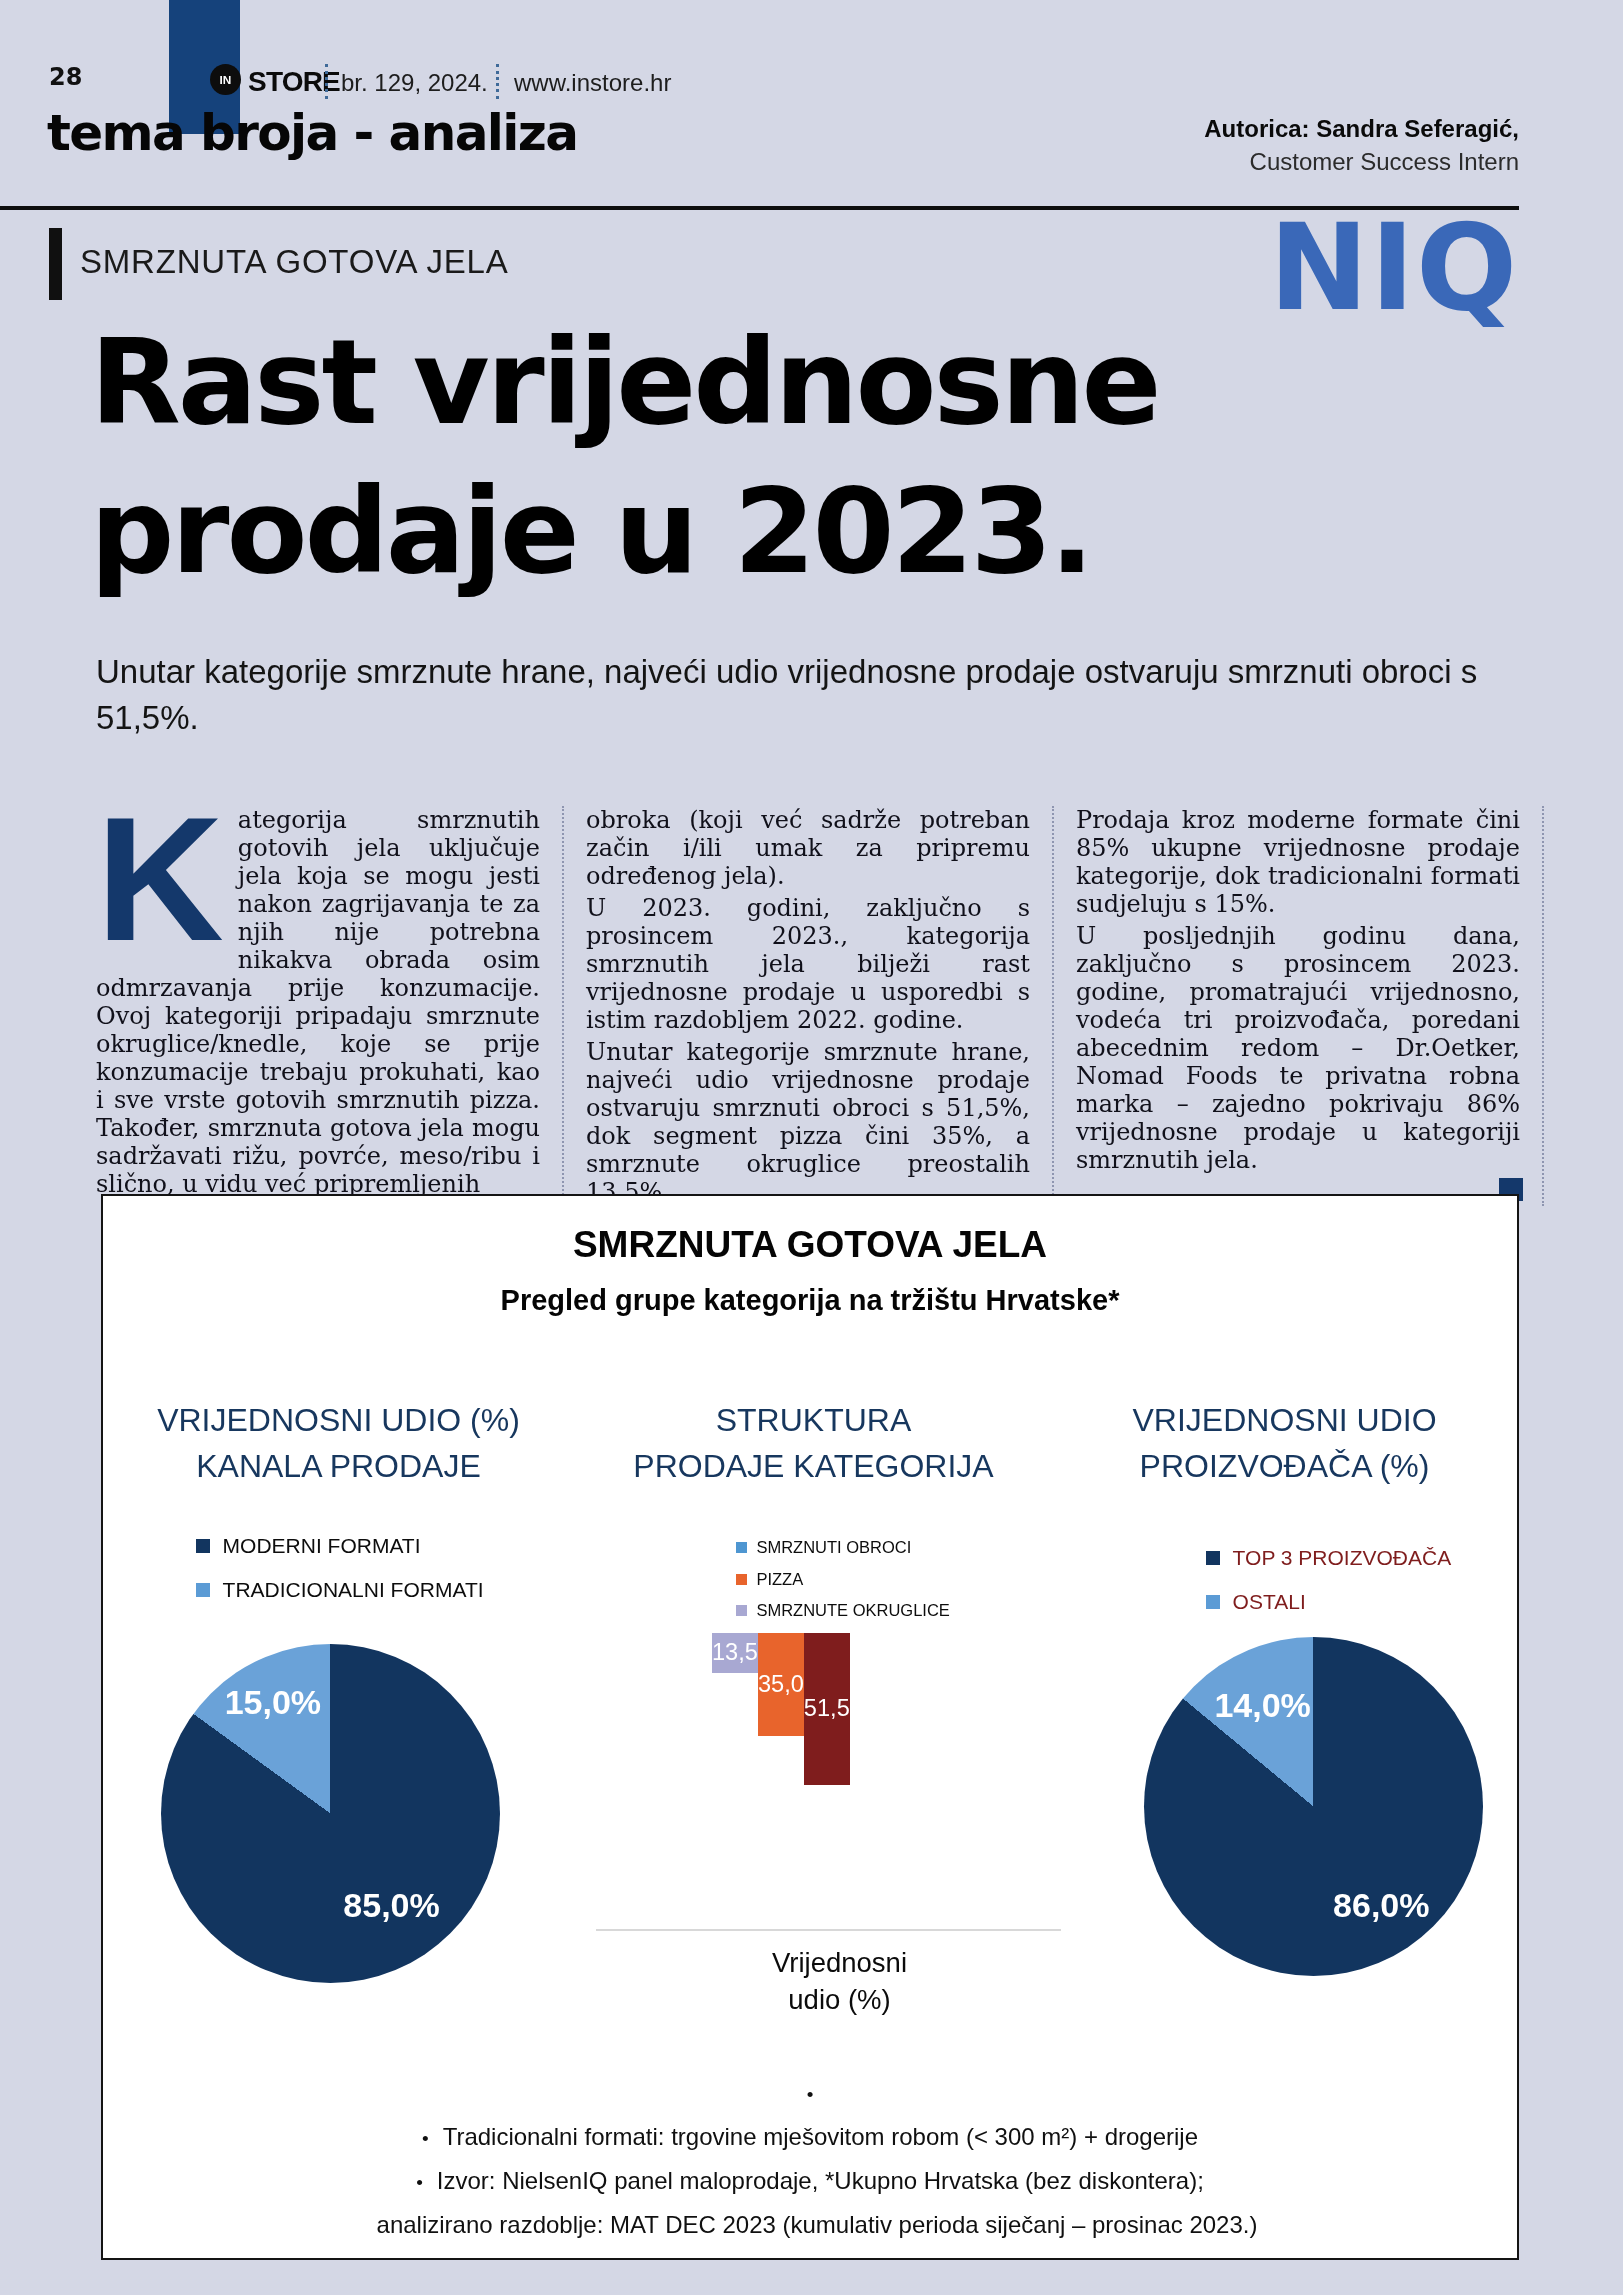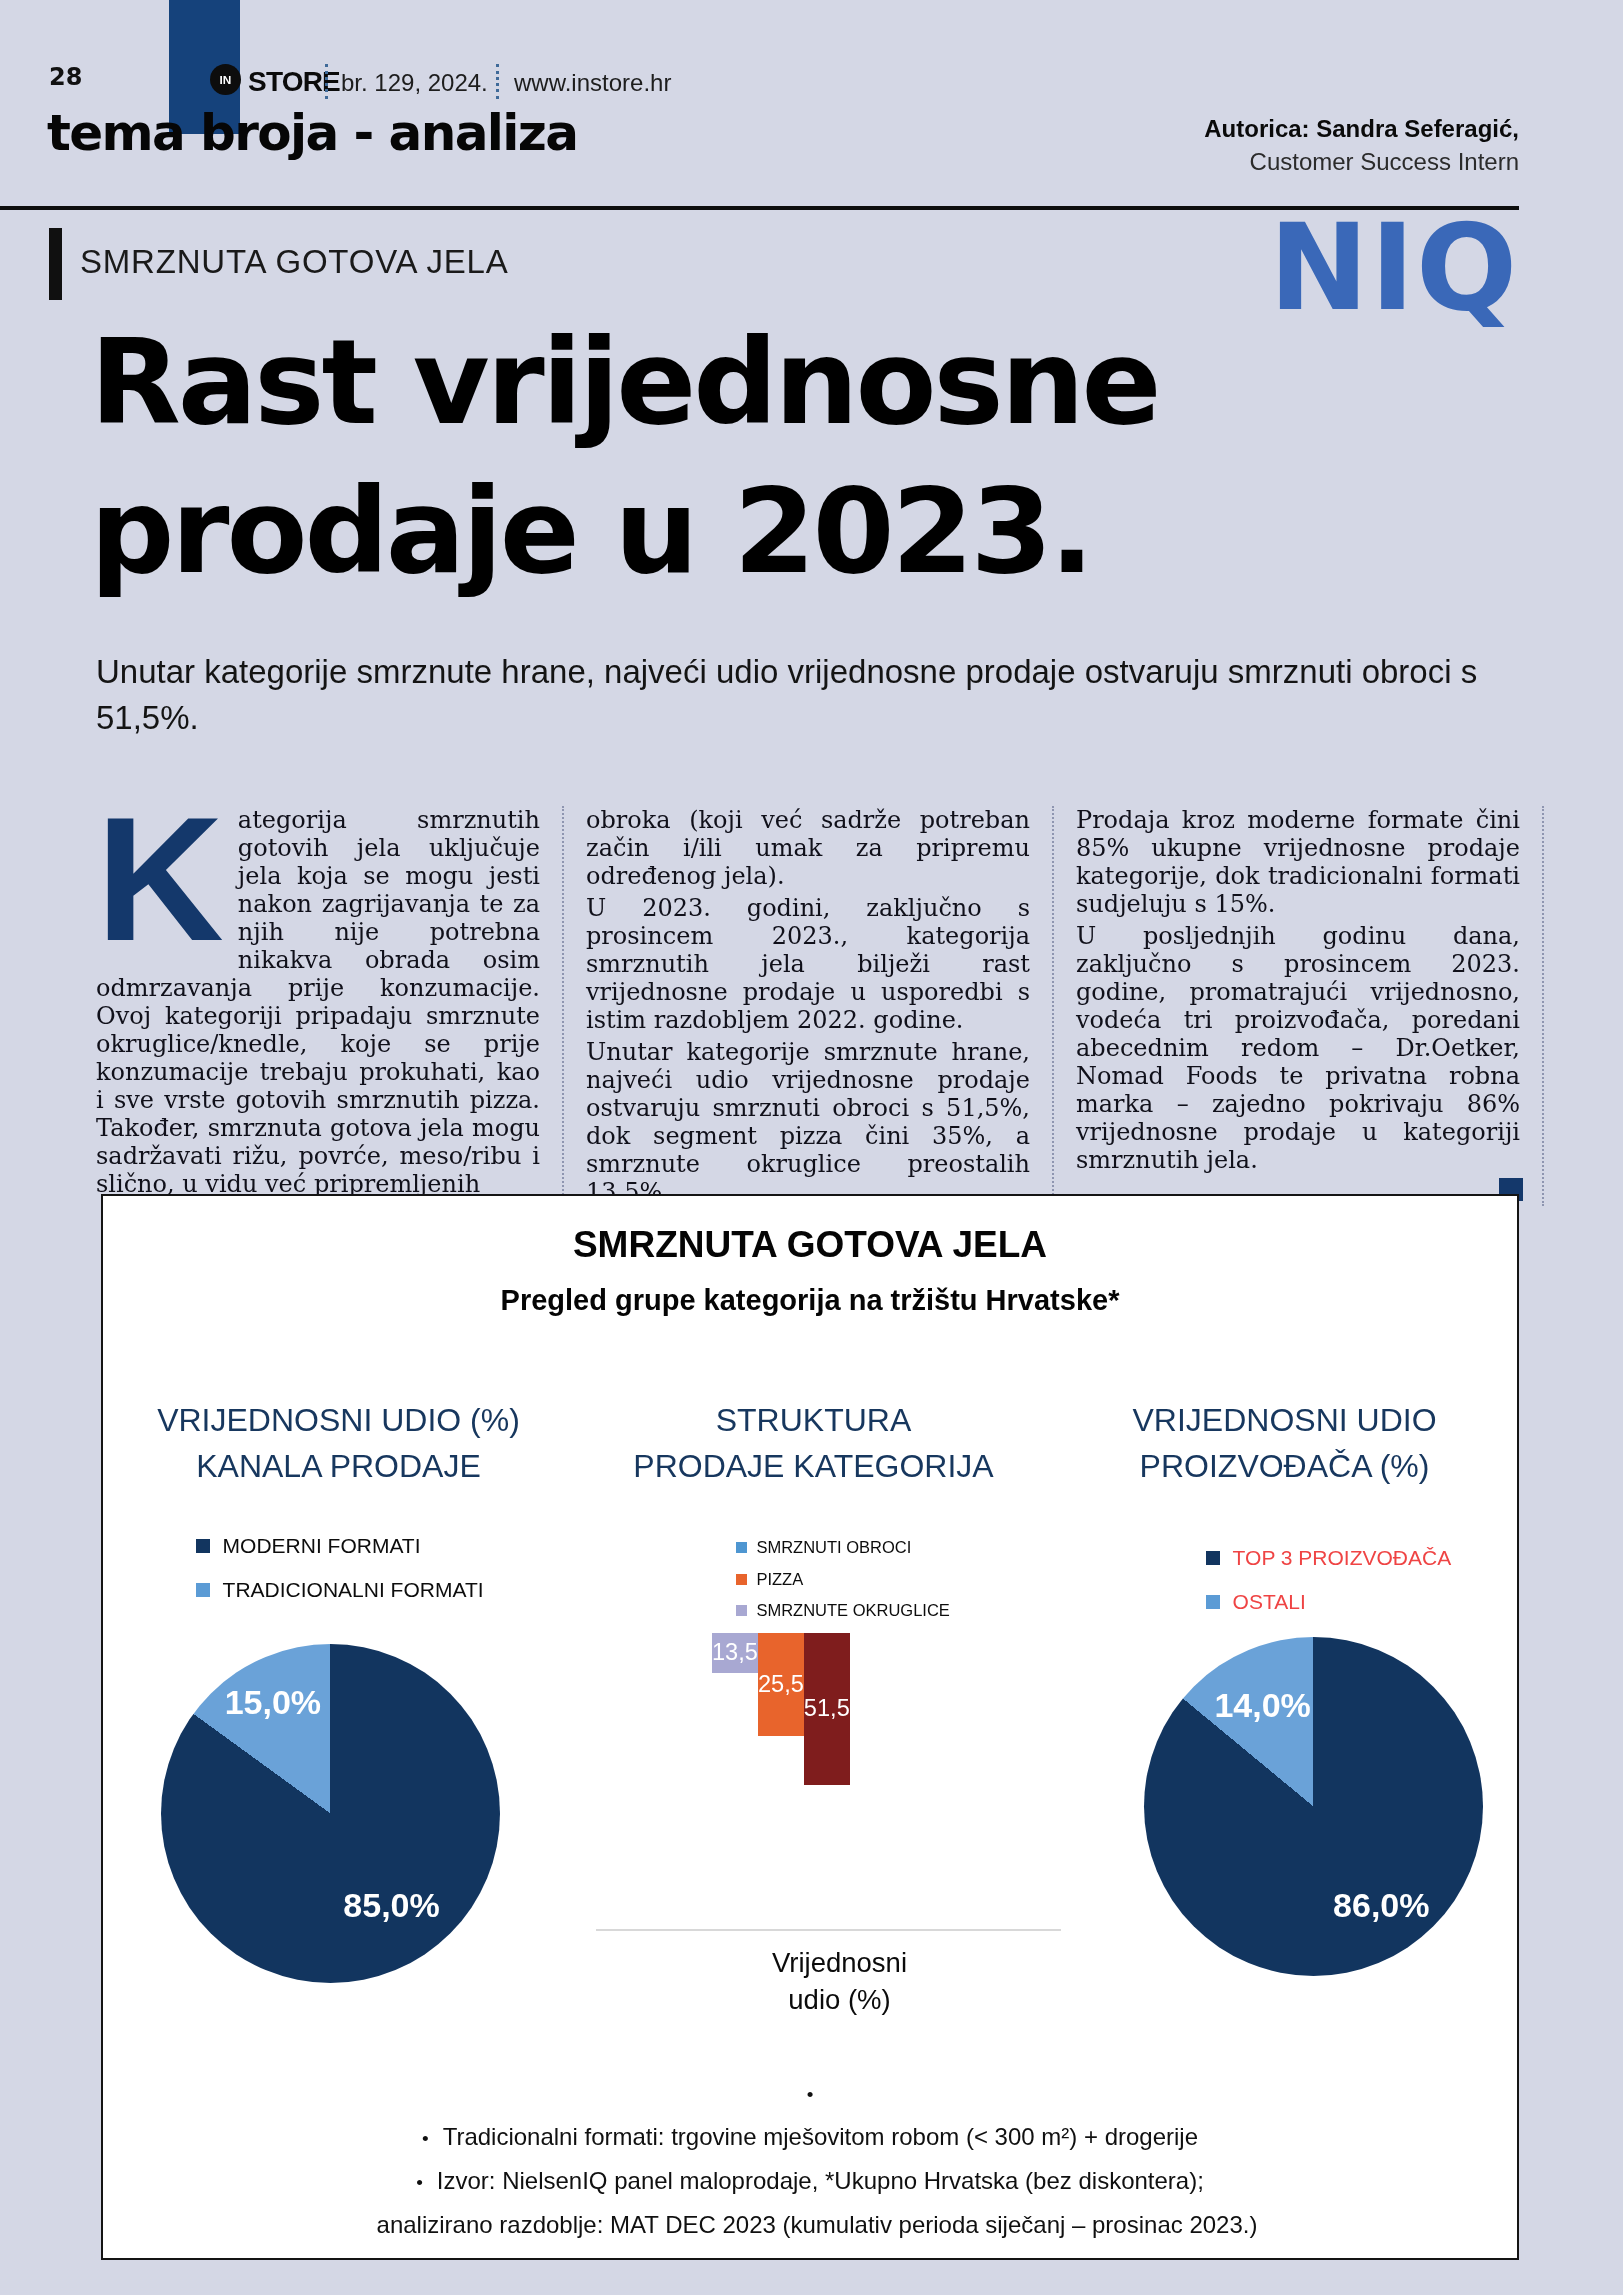--- a/index.html
+++ b/index.html
@@ -55,21 +55,21 @@
   .leg-item{display:flex;align-items:center;}
   .leg-swatch{display:inline-block;}
   .leg-1{left:93px;top:338px;gap:20.4px;}
   .leg-1 .leg-swatch{width:14px;height:14px;margin-right:12.6px;}
   .leg-1 .leg-label{font:21px "Liberation Sans",sans-serif;color:#0d0d0d;}
   .leg-2{left:633px;top:342px;gap:12.6px;}
   .leg-2 .leg-swatch{width:11px;height:11px;margin-right:9.4px;}
   .leg-2 .leg-label{font:16.5px "Liberation Sans",sans-serif;color:#0d0d0d;}
   .leg-3{left:1103px;top:350px;gap:20.4px;}
   .leg-3 .leg-swatch{width:14px;height:14px;margin-right:12.6px;}
-  .leg-3 .leg-label{font:21px "Liberation Sans",sans-serif;color:#ef4444;}
+  .leg-3 .leg-label{font:21px "Liberation Sans",sans-serif;color:#7f1d1d;}
 
   .pie{width:339px;height:339px;border-radius:50%;}
   .pie-1{left:58px;top:448px;} .pie-2{left:1041px;top:441px;}
   .pie-label{position:absolute;transform:translate(-50%,-50%);color:#fff;
              font:bold 34px "Liberation Sans",sans-serif;white-space:nowrap;}
 
   .bar-wrap{left:609px;top:437px;width:256px;height:295px;display:flex;flex-direction:row;}
   .seg{display:flex;align-items:center;justify-content:center;}
   .seg-label{color:#fff;font:23.6px "Liberation Sans",sans-serif;}
   .baseline{left:493px;top:733px;width:465px;height:2.4px;background:#d8d8d8;}
@@ -183,21 +183,21 @@
     <div class="abs pie pie-1" style="background: conic-gradient(rgb(18, 53, 95) 0deg, rgb(18, 53, 95) 306deg, rgb(106, 162, 216) 306deg, rgb(106, 162, 216) 360deg);">
       <span class="pie-label" style="left:33%;top:17%;">15,0%</span>
       <span class="pie-label" style="left:68%;top:77%;">85,0%</span>
     </div>
 
     <div class="abs bar-wrap">
       <div class="seg" style="height: 13.5%; background-color: rgb(168, 168, 210);">
         <span class="seg-label">13,5</span>
       </div>
       <div class="seg" style="height: 35%; background-color: rgb(232, 100, 44);">
-        <span class="seg-label">25,5</span>
+        <span class="seg-label">35,0</span>
       </div>
       <div class="seg" style="height: 51.5%; background-color: #7f1d1d; align-items: center;">
         <span class="seg-label">51,5</span>
       </div>
     </div>
     <div class="abs baseline"></div>
     <div class="abs axis-label">
       <div>Vrijednosni</div>
       <div>udio (%)</div>
     </div>

